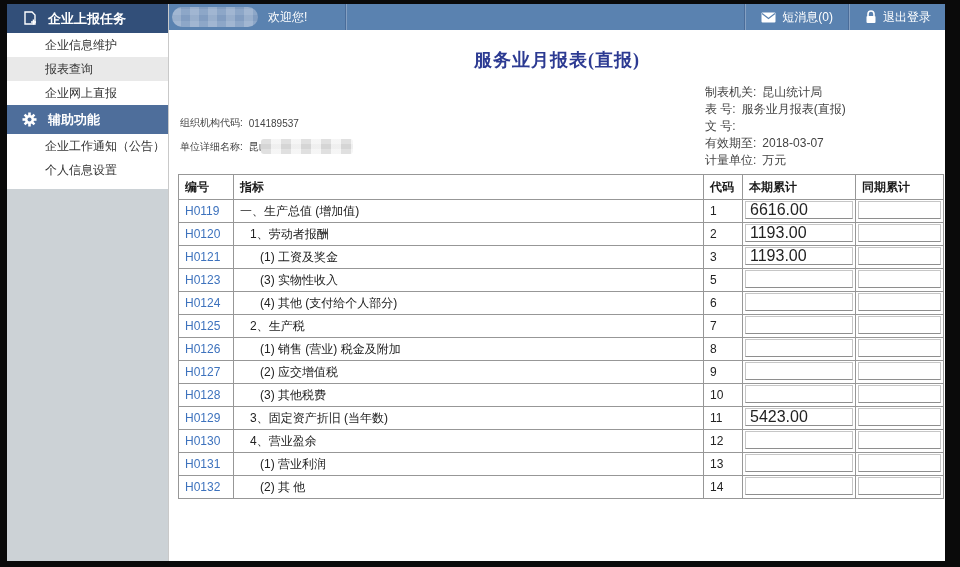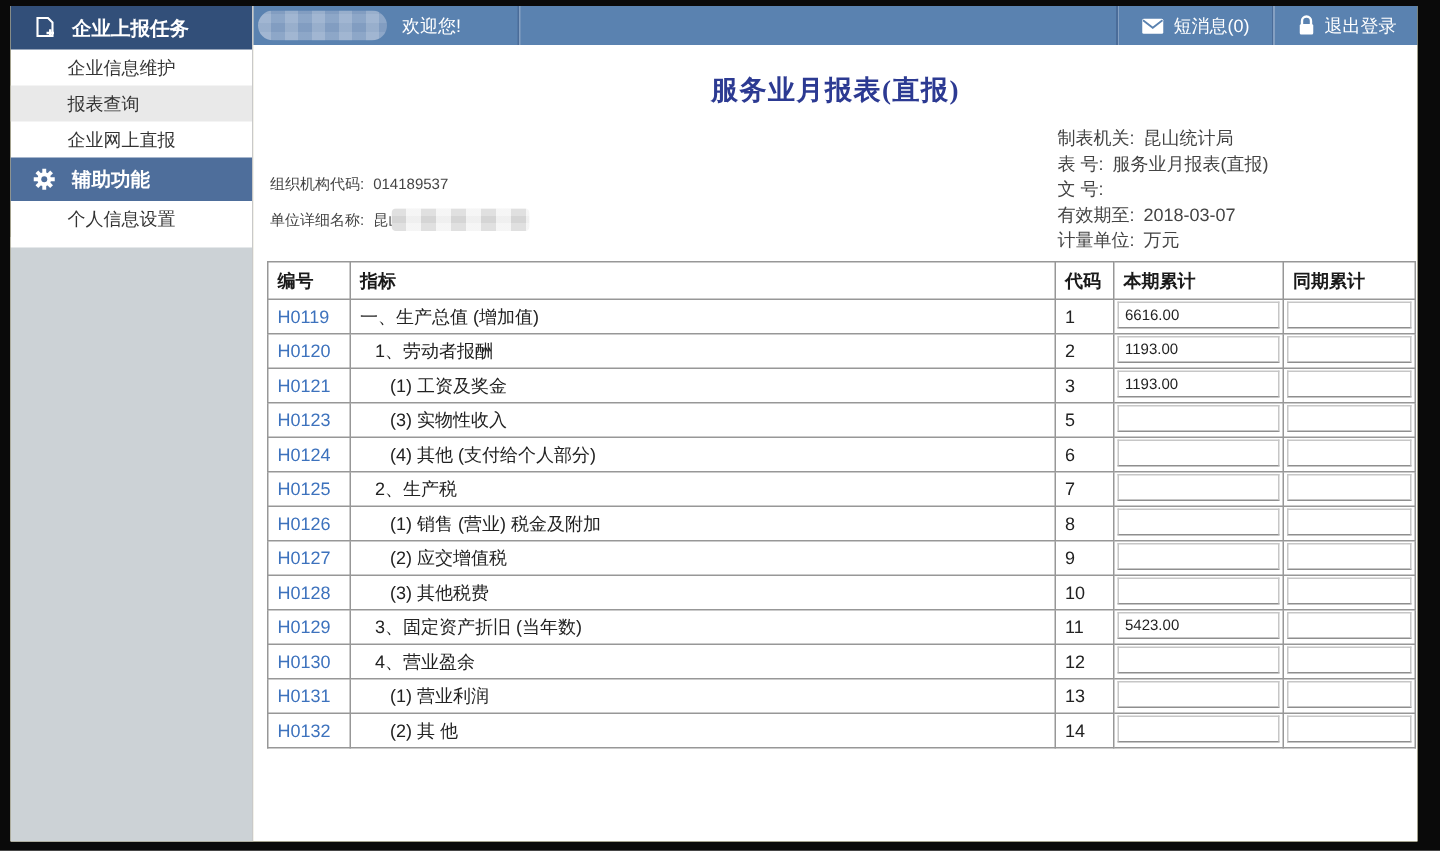--- a/index.html
+++ b/index.html
@@ -1,17 +1,17 @@
 <!DOCTYPE html>
 <html><head>
 <meta charset="utf-8">
 <style>
   * { margin:0; padding:0; box-sizing:border-box; }
   html,body { width:960px; height:567px; background:#0a0a0a; font-family:"Liberation Sans","DejaVu Sans",sans-serif; overflow:hidden; }
-  .app { position:absolute; left:7px; top:4px; width:938px; height:557px; background:#fef9c3; display:flex; overflow:hidden; }
+  .app { position:absolute; left:7px; top:4px; width:938px; height:557px; background:#0c4a6e; display:flex; overflow:hidden; }
 
   
   .sidebar { width:162px; flex:0 0 162px; background:#fff; border-right:1px solid #c9c9c9; display:flex; flex-direction:column; }
   .side-header { height:29px; display:flex; align-items:center; gap:10px; padding-left:14px; color:#fff; font-size:13px; font-weight:bold; cursor:pointer; }
   .side-header.primary { background:#324f79; }
   .side-header.secondary { background:#4e6e9b; }
   .side-header .ic { width:17px; height:17px; display:flex; align-items:center; justify-content:center; }
   .side-item { height:24px; line-height:24px; padding-left:38px; font-size:12px; color:#333; cursor:pointer; white-space:nowrap; }
   .side-item.selected { background:#e9e9e9; }
   .side-gap { height:7px; background:#fff; }
@@ -60,21 +60,21 @@
   .col-id   { width:55px; }
   .col-ind  { width:470px; }
   .col-code { width:39px; }
   .col-cur  { width:113px; }
   .col-same { width:88px; }
   td.id-cell { color:#3d72bd; cursor:pointer; }
   td.ind-0 { padding-left:6px; }
   td.ind-1 { padding-left:16px; }
   td.ind-2 { padding-left:26px; }
   td.value-cell { padding:1px 2px 3px 2px; }
-  .cell-input { width:100%; height:18px; display:block; border:1px solid #c6c6c6; border-bottom-color:#8e8e8e; background:#fff; font-size:10px; font-family:inherit; color:#222; padding:0 4px; }
+  .cell-input { width:100%; height:18px; display:block; border:1px solid #c6c6c6; border-bottom-color:#8e8e8e; background:#fff; font-size:16px; font-family:inherit; color:#222; padding:0 4px; }
 </style>
 </head>
 <body>
 
 <div class="app">
 
   <div class="sidebar">
     <div class="side-header primary">
       <span class="ic">
         <svg width="16" height="16" viewBox="0 0 16 16">
@@ -96,20 +96,21 @@
               <line x1="1.5" y1="8.5" x2="15.5" y2="8.5"></line>
             <line x1="3.6" y1="3.6" x2="13.4" y2="13.4"></line>
               <line x1="13.4" y1="3.6" x2="3.6" y2="13.4"></line>
           </g>
           <circle cx="8.5" cy="8.5" r="4.6" fill="#ffffff"></circle>
           <circle cx="8.5" cy="8.5" r="2" fill="#4e6e9b"></circle>
         </svg>
       </span>
       <span>辅助功能</span>
     </div>
+    <div class="side-item">企业工作通知（公告）</div>
     <div class="side-item">个人信息设置</div>
     <div class="side-gap"></div>
     <div class="side-filler"></div>
   </div>
 
   <div class="main">
 
     <div class="topbar">
       <div class="user-blur"></div>
       <span class="welcome">欢迎您!</span>

